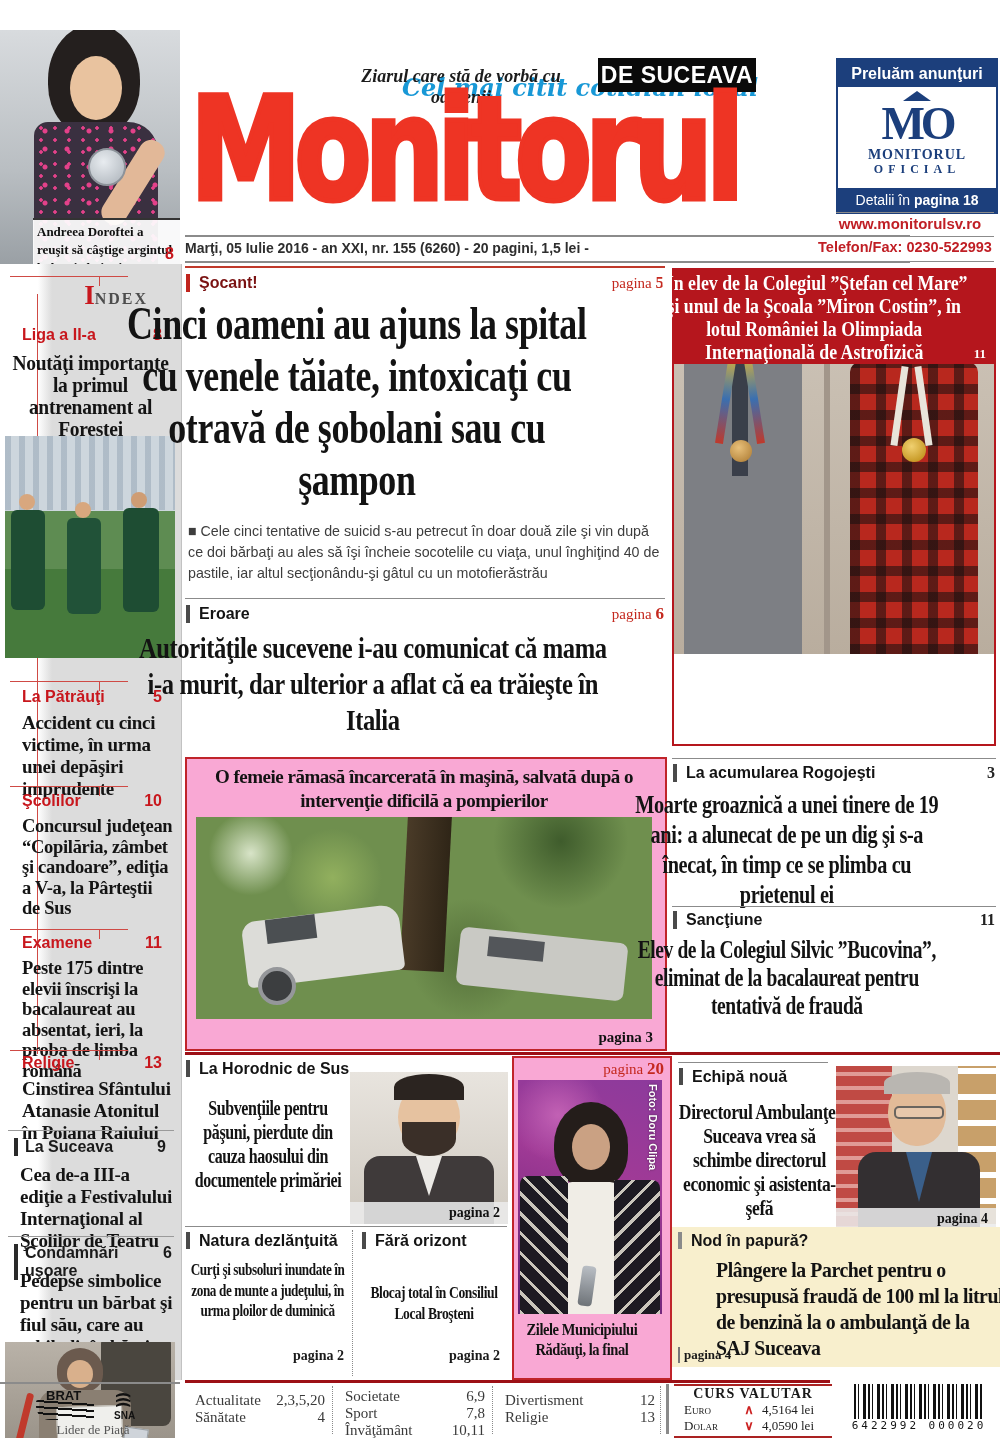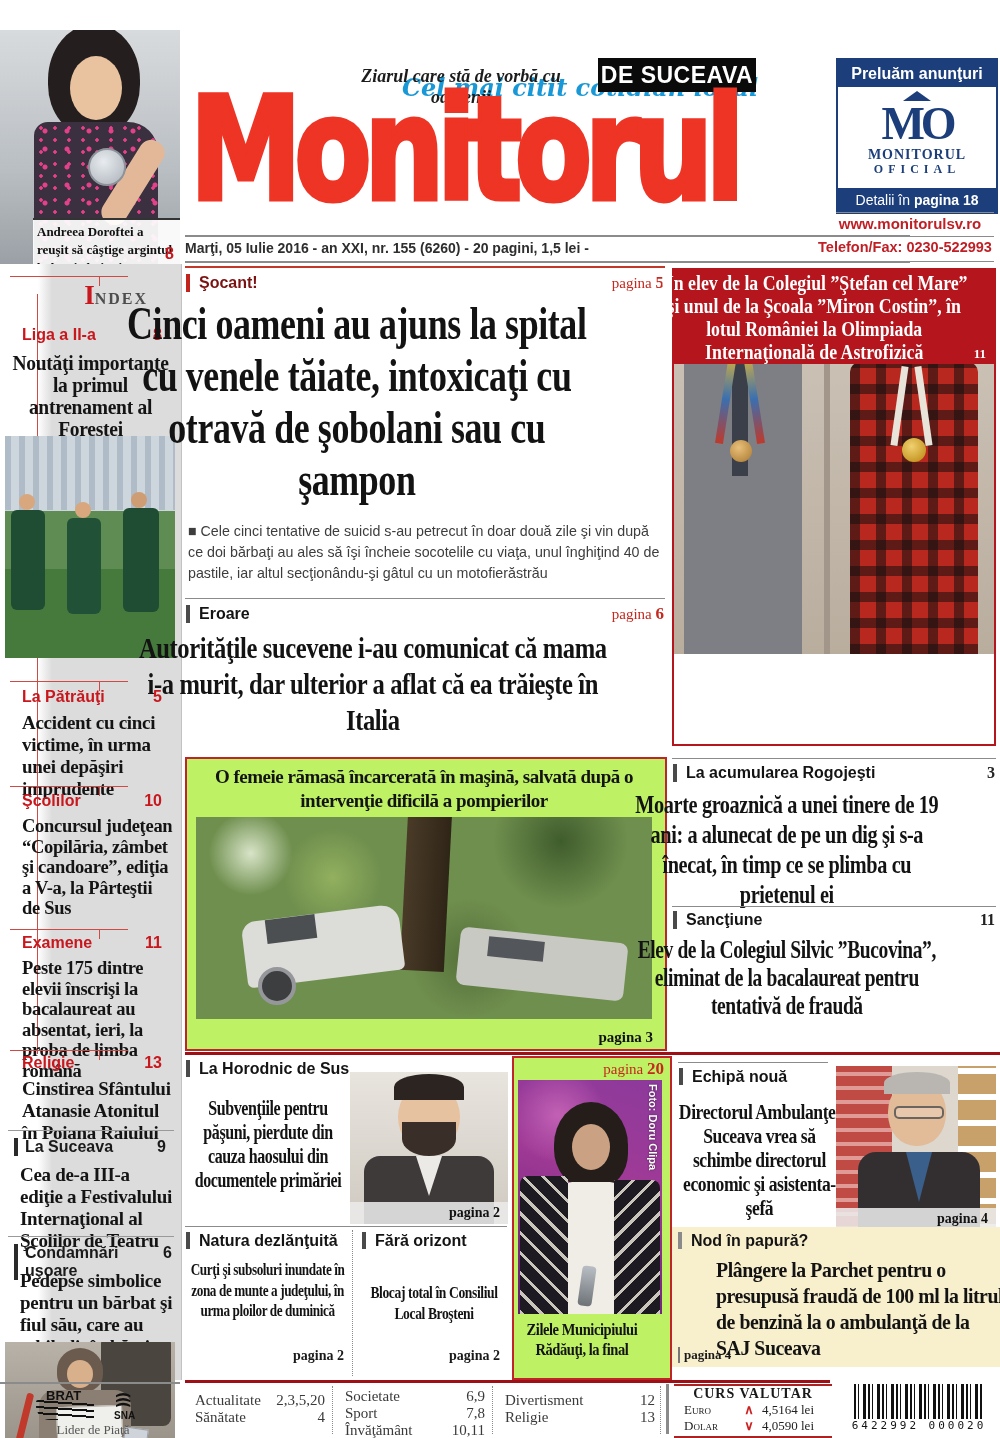--- a/index.html
+++ b/index.html
@@ -47,21 +47,21 @@
   .idx{font-family:"Liberation Serif",serif;color:#555;text-align:right;}
   .idx .ini{color:#c8171d;font:700 27px "Liberation Serif",serif;}
   .idx .rest{font:700 16px "Liberation Serif",serif;letter-spacing:2px;color:#4d4d4d;}
   
   .ph{position:absolute;overflow:hidden;}
   .ph div{position:absolute;}
   .strip{position:absolute;right:0;bottom:0;left:0;height:22px;background:rgba(235,235,235,.88);
          font:700 14px/22px "Liberation Serif",serif;text-align:right;padding-right:8px;color:#111;}
   .capbox{background:#b5161d;color:#fff;position:relative;}
   .capbox .cap{font:700 20px/23px "Liberation Serif",serif;text-align:center;}
-  .redbox{border:2px solid #c0242a;background:#bef264;}
+  .redbox{border:2px solid #c0242a;background:#f9a8d4;}
   .dotv{border-left:1px dotted #8a8a8a;}
   
   .fi-row{display:flex;justify-content:space-between;font:15px/17px "Liberation Serif",serif;color:#3a3a3a;}
   .curs{border-top:2px solid #a22;border-bottom:2px solid #a22;background:#fff;}
   .curs .t{font:700 14px/16px "Liberation Serif",serif;text-align:center;letter-spacing:1px;color:#1a1a1a;}
   .curs .row{display:flex;align-items:center;font:13px "Liberation Serif",serif;color:#222;padding:0 10px;}
   .curs .nm{font-variant:small-caps;font-weight:400;width:52px;}
   .curs .ar{color:#c22;font-weight:700;width:26px;text-align:center;}
   .bars{background:
     repeating-linear-gradient(90deg,#111 0 2px,#fff 2px 4px,#111 4px 5px,#fff 5px 9px,#111 9px 12px,#fff 12px 14px),

